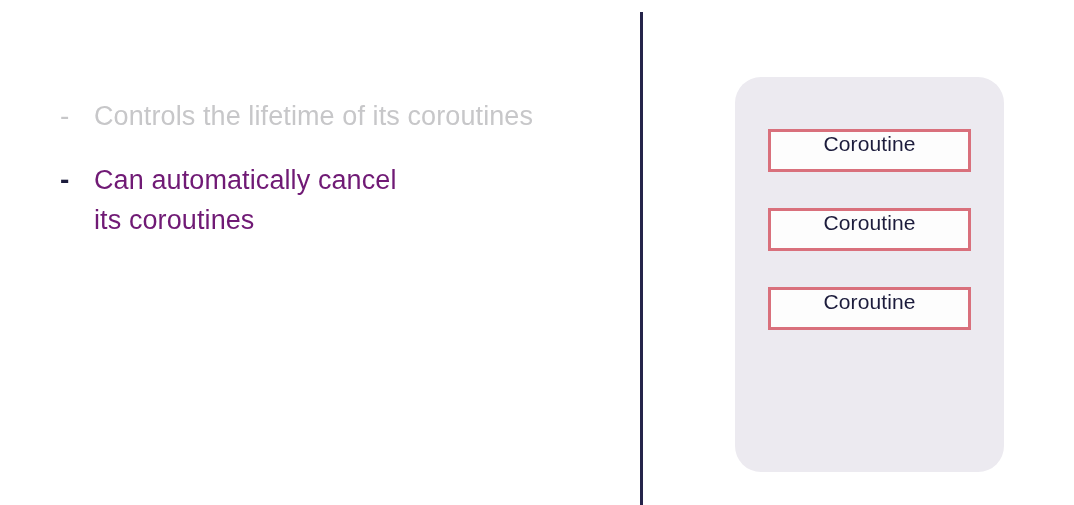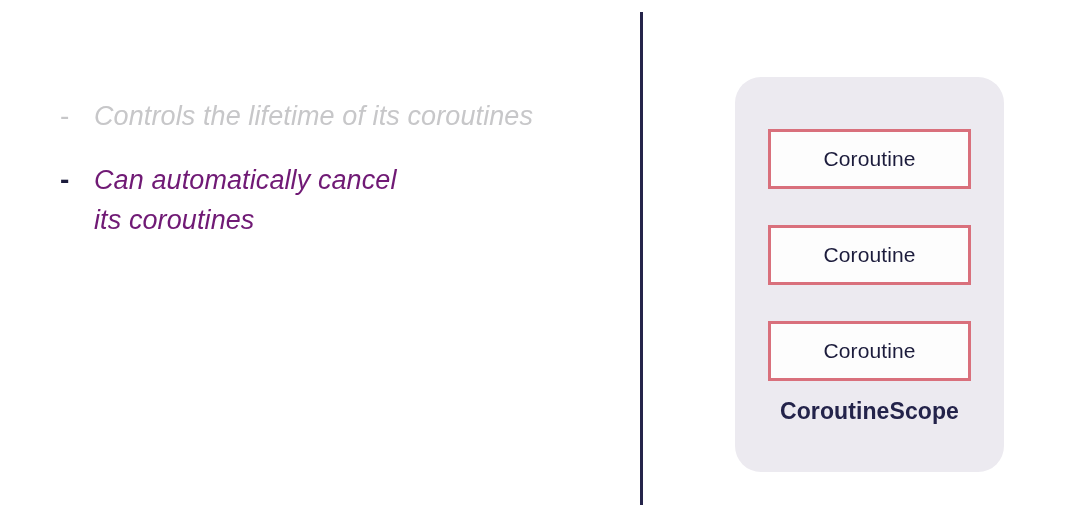--- a/index.html
+++ b/index.html
@@ -49,21 +49,20 @@
     width: 34px;
     line-height: 40px;
     font-size: 28px;
   }
   .bullet-text {
     flex: 1 1 auto;
     font-size: 27px;
     line-height: 40px;
     letter-spacing: 0.1px;
     white-space: pre-line;
-    font-style: italic;
   }
   .bullet-row.muted .dash,
   .bullet-row.muted .bullet-text {
     color: #c7c7c9;
     font-weight: 400;
   }
   .bullet-row.active .dash {
     color: #1c1c3c;
     font-weight: 700;
   }
@@ -85,25 +84,24 @@
   }
   #coroutine-stack {
     position: absolute;
     left: 33px;
     top: 52px;
     width: 203px;
   }
   .coroutine-box {
     box-sizing: border-box;
     width: 203px;
-    height: 60px;
+    height: 43px;
     background: #fdfdfd;
     border: 3px solid #d9707c;
     display: flex;
-    align-items: center;
     justify-content: center;
   }
   .coroutine-box + .coroutine-box {
     margin-top: 36px;
   }
   .coroutine-label {
     font-size: 21px;
     color: #1c1c3c;
     letter-spacing: 0.1px;
   }
@@ -152,17 +150,16 @@
       <div class="coroutine-box">
         <span class="coroutine-label">Coroutine</span>
       </div>
 
       <div class="coroutine-box">
         <span class="coroutine-label">Coroutine</span>
       </div>
 
     </div>
 
-    <div id="scope-name">CoroutineScope</div>
 
   </div>
 
 </div>
 
 </body></html>

